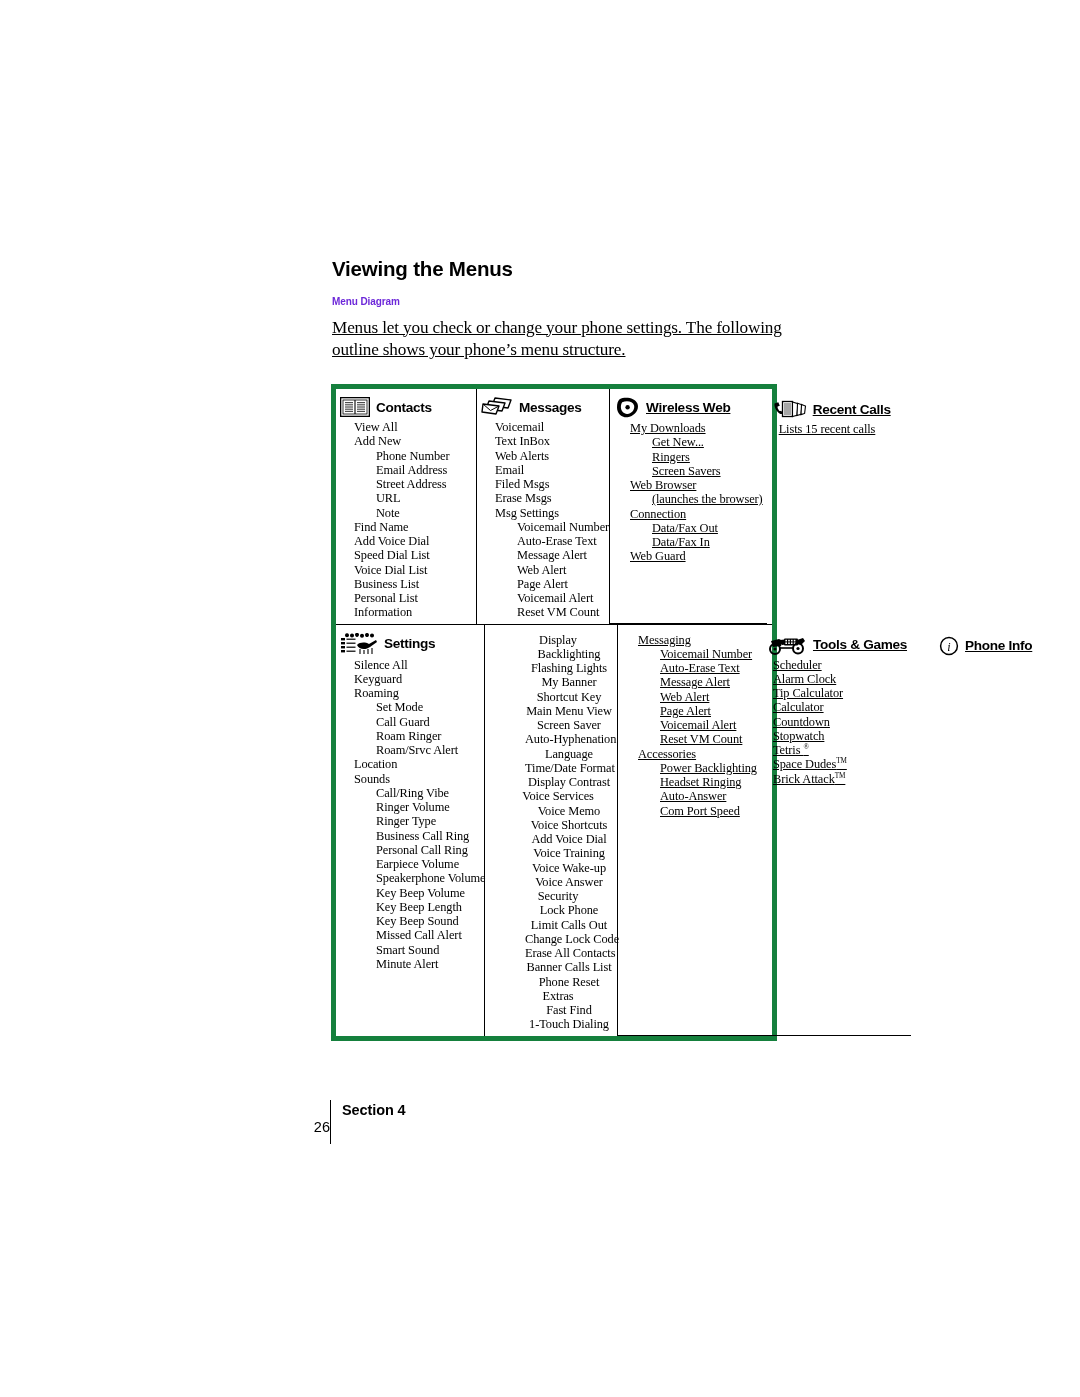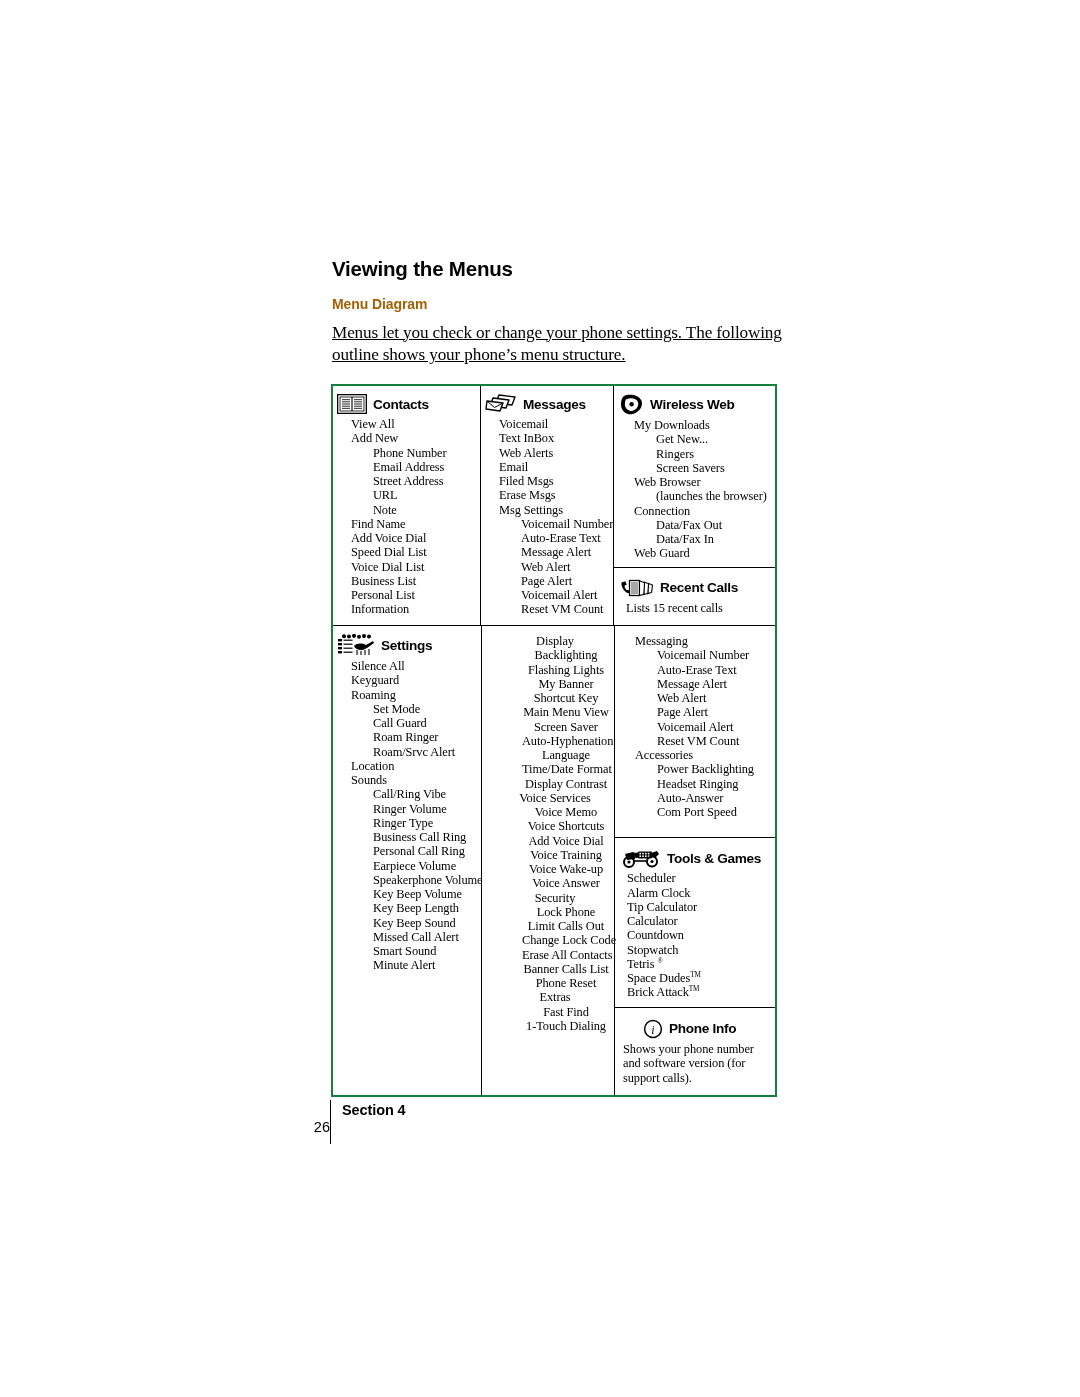--- a/index.html
+++ b/index.html
@@ -35,42 +35,42 @@
     font-weight: bold;
     font-size: 20.5px;
     letter-spacing: -0.2px;
     color: #000000;
     margin: 0 0 16px 0;
     line-height: 1.05;
   }
   .h2-title {
     font-family: "Liberation Sans", sans-serif;
     font-weight: bold;
-    font-size: 14px;
-    color: #a16207;
+    font-size: 10px;
+    color: #6d28d9;
     margin: 0 0 10px 0;
     letter-spacing: -0.1px;
   }
   .intro {
     font-family: "Liberation Serif", serif;
     font-size: 17.2px;
     line-height: 1.30;
     margin: 0;
     width: 458px;
     letter-spacing: -0.15px;
     text-decoration: underline;
   }
 
   
   .diagram {
     position: absolute;
     left: 331px;
     top: 384px;
     width: 446px;
-    border: 2px solid #15803d;
+    border: 5px solid #15803d;
     box-sizing: border-box;
     display: flex;
     flex-direction: column;
     background: #fff;
   }
   .drow {
     display: flex;
     flex-direction: row;
   }
   .drow.rowtop { border-bottom: 1px solid #000; }
@@ -82,21 +82,22 @@
   }
   .cell.vb { border-right: 1px solid #000; }
 
   
   .col-a { width: 149px; }
   .col-b { width: 133px; }
   .col-c { width: 162px; }
 
   .stack {
     display: flex;
-    flex-direction: column;
+    flex-direction: row;
+    text-decoration: underline;
   }
   .stack .sub-cell { padding: 6px 4px 6px 6px; box-sizing: border-box; }
   .stack .sub-cell.hb { border-bottom: 1px solid #000; }
 
   
   .sec-head {
     display: flex;
     align-items: center;
     gap: 6px;
     margin: 2px 0 3px 0;
@@ -487,21 +488,20 @@
         <div class="sub-cell" style="padding-top:9px;padding-bottom:10px;">
           <div class="sec-head" style="padding-left:22px;">
             <span class="icon">
               <svg width="20" height="20" viewBox="0 0 20 20">
                 <circle cx="10" cy="10" r="8.4" fill="#fff" stroke="#000" stroke-width="1.5"></circle>
                 <text x="10" y="14.6" font-family="Liberation Serif, serif" font-style="italic" font-size="12" text-anchor="middle" fill="#000">i</text>
               </svg>
             </span>
             <span class="label">Phone Info</span>
           </div>
-          <div class="note-text" style="padding-left:2px;">Shows your phone number and software version (for support calls).</div>
         </div>
       </div>
     </div>
   </div>
 
   <div class="footer">
     <div class="pagenum">26</div>
     <div class="rule"></div>
     <div class="ftext">
       <div class="fline">Section 4</div>

